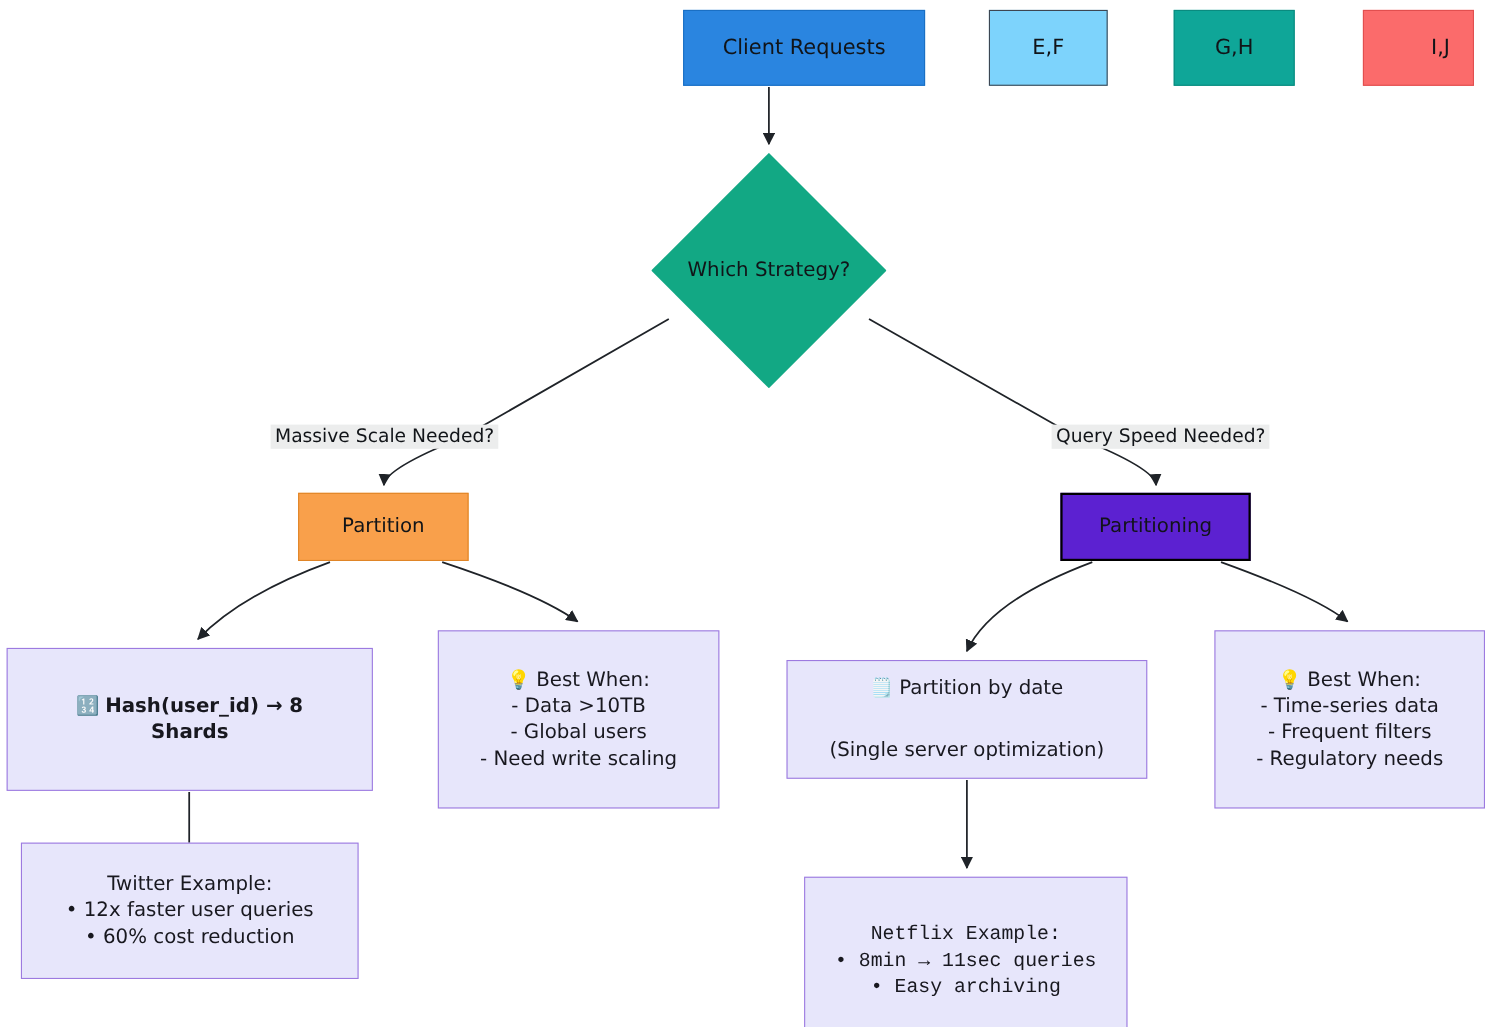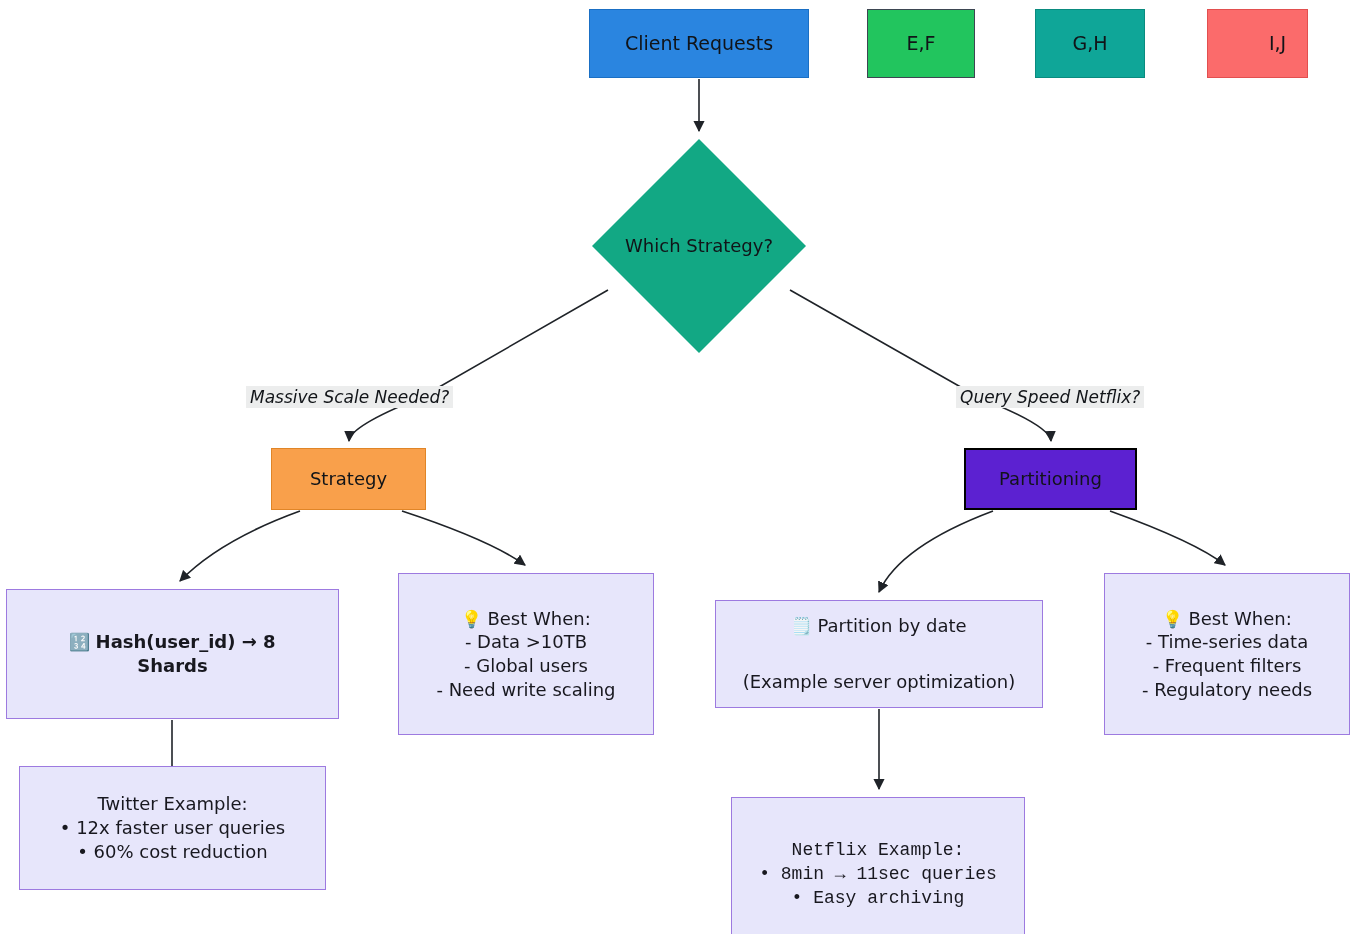--- a/index.html
+++ b/index.html
@@ -33,30 +33,31 @@
     justify-content: center;
     text-align: center;
     line-height: 1.32;
     z-index: 2;
   }
 
   
   .rect-node {
     border-style: solid;
     border-width: 1px;
+    margin-left: 32px;
   }
   .n-client {
     left: 589px; top: 9px; width: 220px; height: 69px;
     background: #2a85e0;
     border-color: #1a6fc4;
     font-size: 19px;
   }
   .n-ef {
     left: 867px; top: 9px; width: 108px; height: 69px;
-    background: #22c55e;
+    background: #7dd3fc;
     border-color: #3d4652;
     font-size: 19px;
   }
   .n-gh {
     left: 1035px; top: 9px; width: 110px; height: 69px;
     background: #0fa698;
     border-color: #0a8b7f;
     font-size: 19px;
   }
   .n-ij {
@@ -120,21 +121,20 @@
 
   
   .edge-label {
     position: absolute;
     background: #eceded;
     color: #111418;
     font-size: 17px;
     padding: 1px 4px;
     white-space: nowrap;
     z-index: 3;
-    font-style: italic;
   }
   .el-left  { left: 246px; top: 386px; }
   .el-right { left: 956px; top: 386px; }
 </style>
 </head>
 <body>
 
 <div id="canvas">
 
   <svg id="edges" viewBox="0 0 1358 934" width="1358" height="934">
@@ -173,23 +173,23 @@
 
   <div class="node rect-node n-ij">I,J</div>
 
   <div class="node n-decision">
     <div class="diamond-shape"></div>
     <span class="diamond-label">Which Strategy?</span>
   </div>
 
   <div class="edge-label el-left">Massive Scale Needed?</div>
 
-  <div class="edge-label el-right">Query Speed Netflix?</div>
-
-  <div class="node n-sharding">Strategy</div>
+  <div class="edge-label el-right">Query Speed Needed?</div>
+
+  <div class="node n-sharding">Partition</div>
 
   <div class="node n-partitioning">Partitioning</div>
 
   <div class="node lav n-hash">
     <span class="line">
       <span class="emoji">🔢</span><span>Hash(user_id) → 8</span>
     </span>
     <span class="line">Shards</span>
   </div>
 
@@ -199,21 +199,21 @@
     </span>
     <span class="line">- Data &gt;10TB</span>
     <span class="line">- Global users</span>
     <span class="line">- Need write scaling</span>
   </div>
 
   <div class="node lav n-partdate">
     <span class="line">
       <span class="emoji">🗒️</span><span>Partition by date</span>
     </span>
-    <span class="line">(Example server optimization)</span>
+    <span class="line">(Single server optimization)</span>
   </div>
 
   <div class="node lav n-best-part">
     <span class="line">
       <span class="emoji">💡</span><span>Best When:</span>
     </span>
     <span class="line">- Time-series data</span>
     <span class="line">- Frequent filters</span>
     <span class="line">- Regulatory needs</span>
   </div>

